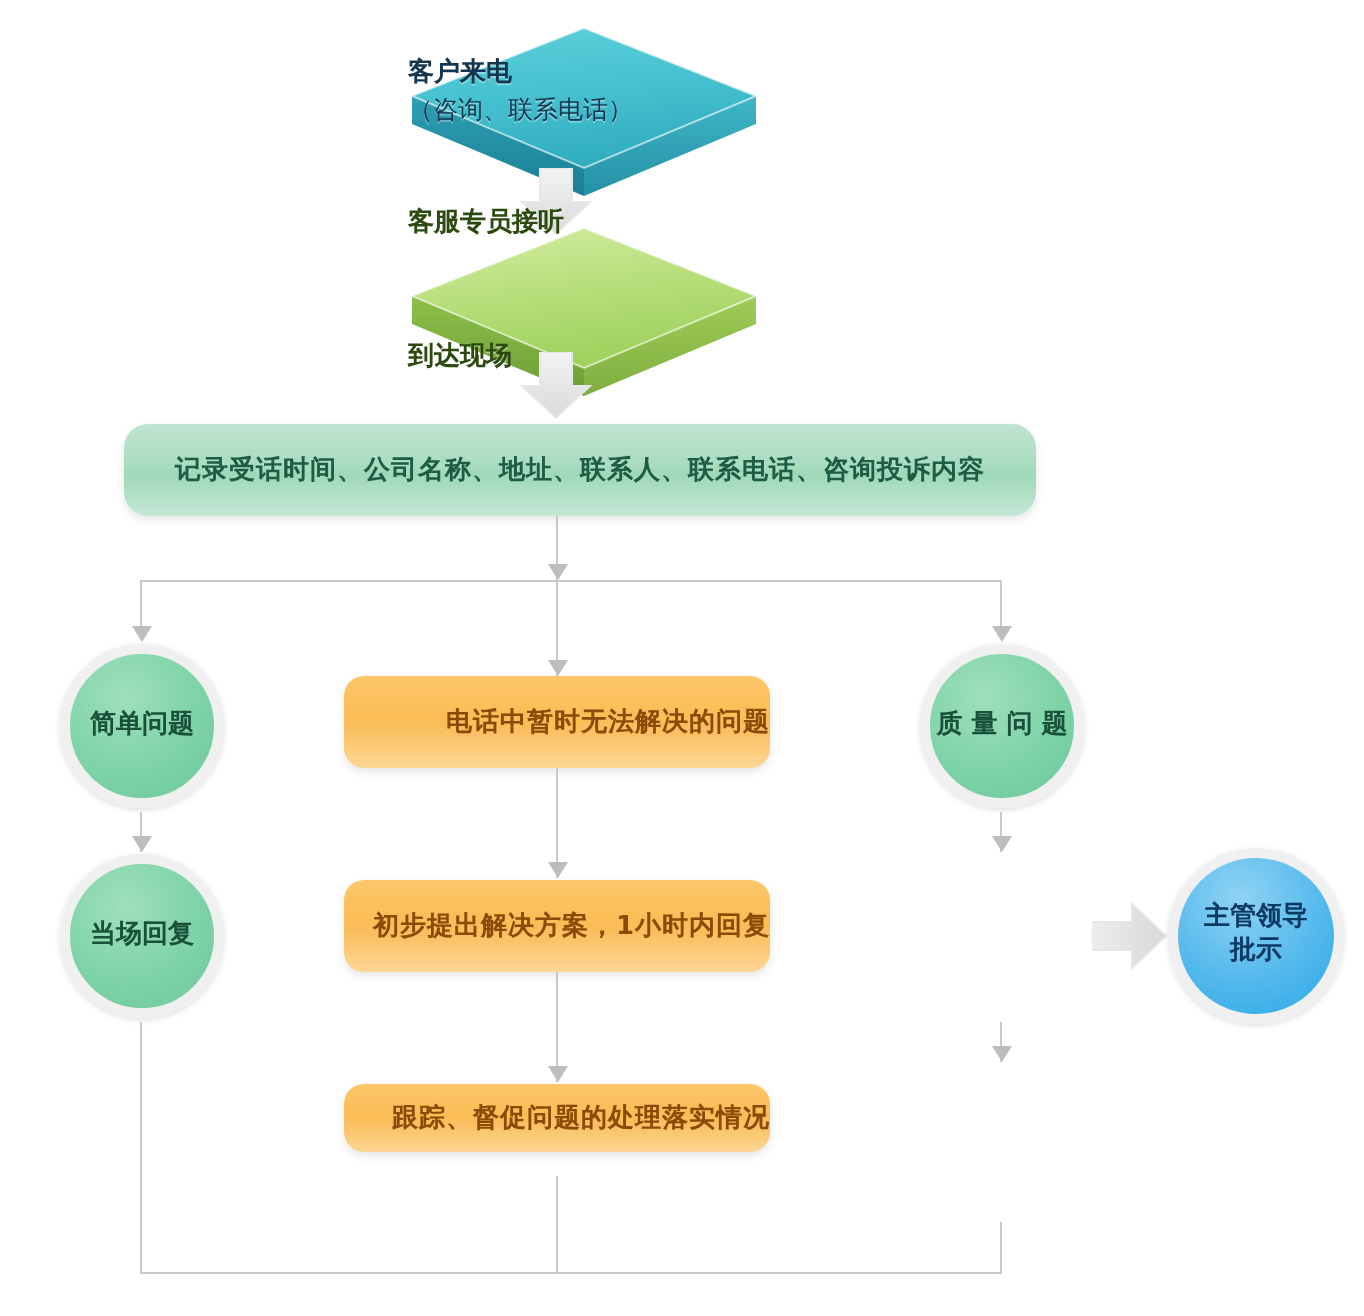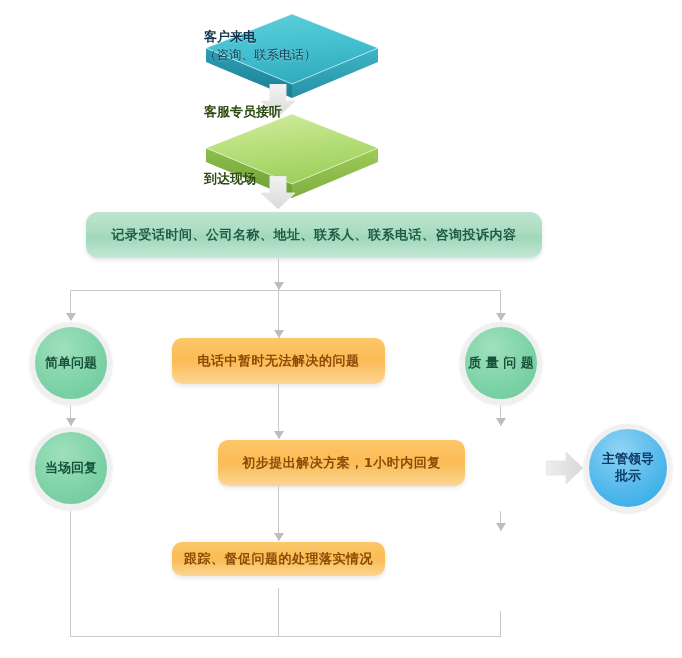--- a/index.html
+++ b/index.html
@@ -85,27 +85,27 @@
     border-radius: 12px;
     font-size: 13px;
     font-weight: bold;
     letter-spacing: .5px;
     box-sizing: border-box;
   }
   .bar-green {
     background: linear-gradient(180deg, #bfe4d1 0%, #a9dcc0 45%, #9fd8b8 55%, #c5e7d6 100%);
     color: #1d5c45;
     box-shadow: 0 2px 4px rgba(0,0,0,.10);
-    margin-left: 24px;
   }
   .bar-orange {
     background: linear-gradient(180deg, #fcc66a 0%, #fbbd55 45%, #fabe5c 55%, #fdd694 100%);
     color: #8a4b06;
     border-radius: 10px;
     box-shadow: 0 2px 4px rgba(0,0,0,.10);
+    justify-content: flex-end;
   }
 
   
   .circle {
     position: absolute;
     border-radius: 50%;
     display: flex;
     flex-direction: column;
     align-items: center;
     justify-content: center;
@@ -236,21 +236,21 @@
   </div>
 
   <div class="vline" style="left:70px; top:511px; height:125px;"></div>
 
   <div class="bar bar-orange" style="left:172px; top:338px; width:213px; height:46px;">
     <span>电话中暂时无法解决的问题</span>
   </div>
   <div class="vline" style="left:278px; top:384px; height:55px;"></div>
   <div class="arrowhead-down" style="left:274px; top:431px;"></div>
 
-  <div class="bar bar-orange" style="left:172px; top:440px; width:247px; height:46px;margin-left:46px;">
+  <div class="bar bar-orange" style="left:172px; top:440px; width:213px; height:46px;">
     <span>初步提出解决方案，1小时内回复</span>
   </div>
   <div class="vline" style="left:278px; top:486px; height:55px;"></div>
   <div class="arrowhead-down" style="left:274px; top:533px;"></div>
 
   <div class="bar bar-orange" style="left:172px; top:542px; width:213px; height:34px;">
     <span>跟踪、督促问题的处理落实情况</span>
   </div>
   <div class="vline" style="left:278px; top:588px; height:48px;"></div>
 

